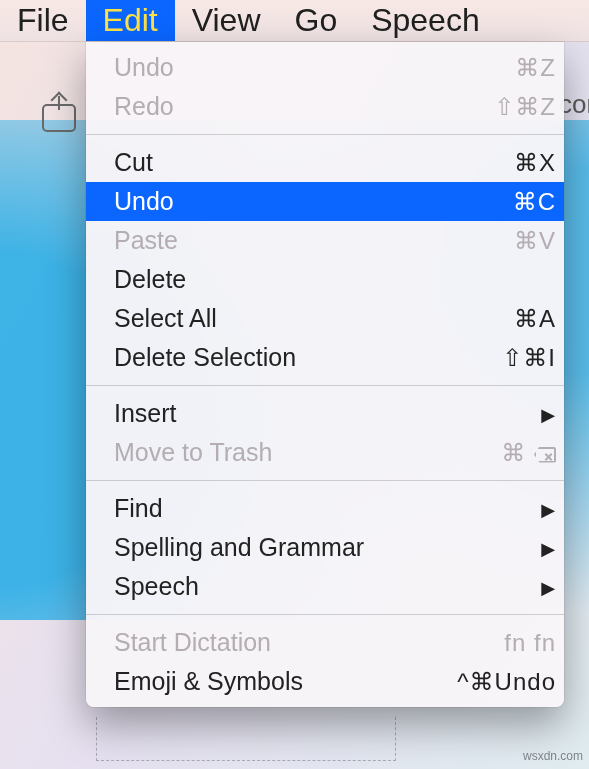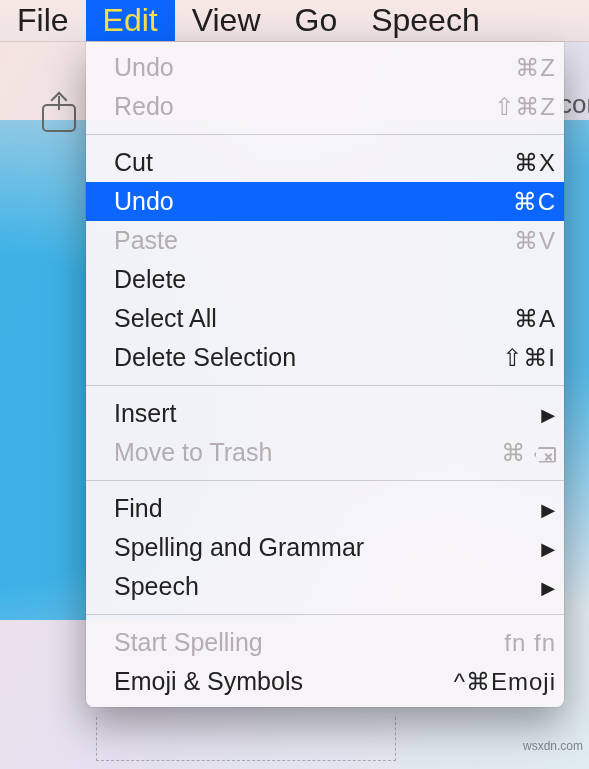--- a/index.html
+++ b/index.html
@@ -16,21 +16,21 @@
     position: absolute;
     left: 0; top: 120px;
     width: 100%; height: 500px;
     background: radial-gradient(circle at 0% 60%, rgba(30,170,230,.85) 0 25%, rgba(255,255,255,0) 70%),
                 radial-gradient(circle at 100% 30%, rgba(30,170,230,.7) 0 15%, rgba(255,255,255,0) 50%);
     z-index: 0;
   }
 
   .watermark {
     position: absolute;
-    right: 6px; bottom: 16px;
+    right: 6px; bottom: 6px;
     font-size: 12px;
     color: rgba(0,0,0,.45);
     z-index: 3;
   }
 
   .menubar {
     height: 42px;
     display: flex;
     align-items: stretch;
     background: linear-gradient(180deg, #f7e8e4, #efe2e4);
@@ -241,25 +241,25 @@
     <span class="sc"><span class="tri">▶</span></span>
   </div>
   <div class="row">
     <span class="lbl">Speech</span>
     <span class="sc"><span class="tri">▶</span></span>
   </div>
 
   <div class="sep"></div>
 
   <div class="row disabled">
-    <span class="lbl">Start Spelling</span>
+    <span class="lbl">Start Dictation</span>
     <span class="sc">fn fn</span>
   </div>
   <div class="row">
     <span class="lbl">Emoji &amp; Symbols</span>
-    <span class="sc">^⌘Emoji</span>
+    <span class="sc">^⌘Undo</span>
   </div>
 
 </div>
 
 <div class="thumb-area"></div>
 
 <div class="watermark"><span>wsxdn.com</span></div>
 
 </body></html>

